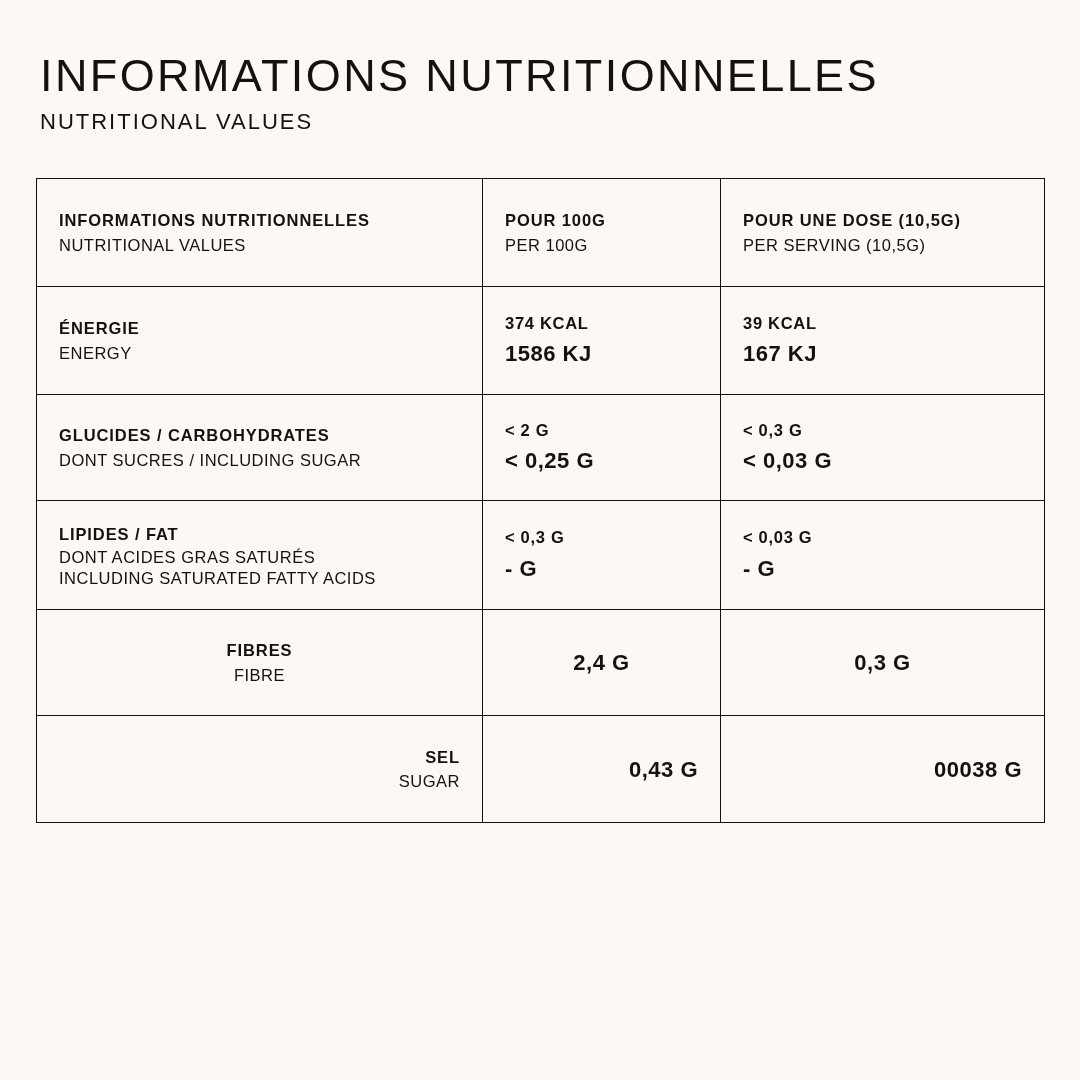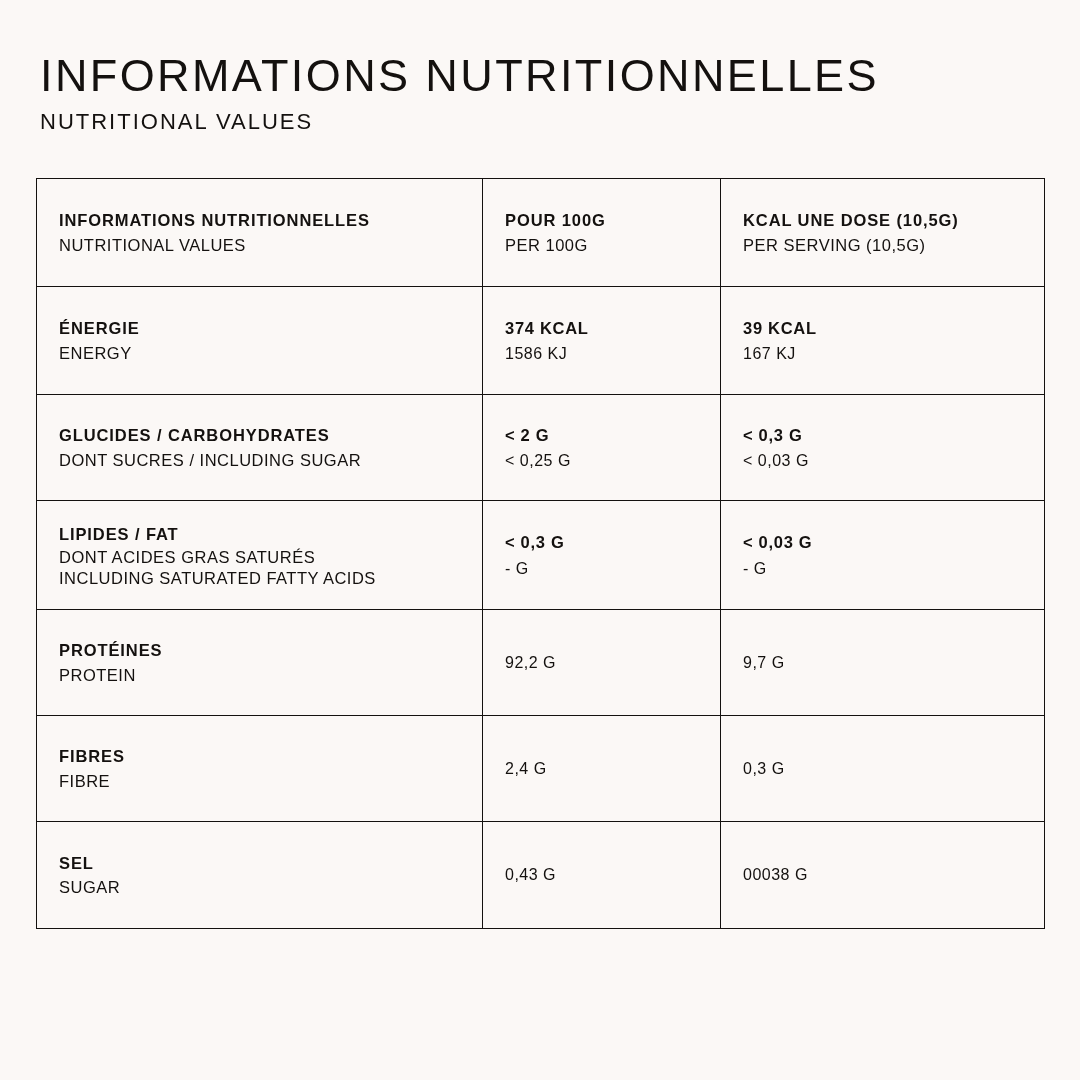--- a/index.html
+++ b/index.html
@@ -74,32 +74,32 @@
   .line-light.tight {
     line-height: 1.25;
   }
   .val-strong {
     font-size: 16.5px;
     font-weight: 700;
     letter-spacing: 0.7px;
     line-height: 1.6;
   }
   .val-light {
-    font-size: 16px;
-    font-weight: 400;
+    font-size: 22px;
+    font-weight: 700;
     letter-spacing: 0.5px;
     line-height: 1.6;
   }
   .row-h-head { height: 108px; }
   .row-h-2 { height: 108px; }
   .row-h-3 { height: 106px; }
   .row-h-4 { height: 109px; }
   .row-h-5 { height: 106px; }
-  .row-h-6 { height: 106px; }
-  .row-h-7 { height: 107px; }
+  .row-h-6 { height: 106px; text-align: center; }
+  .row-h-7 { height: 107px; text-align: right; }
 </style>
 </head>
 <body>
 
 <div class="page">
 
   <div class="title-block">
     <h1 class="main-title">INFORMATIONS NUTRITIONNELLES</h1>
     <div class="sub-title">NUTRITIONAL VALUES</div>
   </div>
@@ -119,21 +119,21 @@
           </div>
         </td>
         <td>
           <div class="cell-pad">
             <div class="line-strong">POUR 100G</div>
             <div class="line-light">PER 100G</div>
           </div>
         </td>
         <td>
           <div class="cell-pad">
-            <div class="line-strong">KCAL UNE DOSE (10,5G)</div>
+            <div class="line-strong">POUR UNE DOSE (10,5G)</div>
             <div class="line-light">PER SERVING (10,5G)</div>
           </div>
         </td>
       </tr>
 
       <tr class="row-h-2">
         <td>
           <div class="cell-pad">
             <div class="line-strong">ÉNERGIE</div>
             <div class="line-light">ENERGY</div>
@@ -189,38 +189,20 @@
           </div>
         </td>
         <td>
           <div class="cell-pad">
             <div class="val-strong">&lt; 0,03 G</div>
             <div class="val-light">- G</div>
           </div>
         </td>
       </tr>
 
-      <tr class="row-h-5">
-        <td>
-          <div class="cell-pad">
-            <div class="line-strong">PROTÉINES</div>
-            <div class="line-light">PROTEIN</div>
-          </div>
-        </td>
-        <td>
-          <div class="cell-pad">
-            <div class="val-light">92,2 G</div>
-          </div>
-        </td>
-        <td>
-          <div class="cell-pad">
-            <div class="val-light">9,7 G</div>
-          </div>
-        </td>
-      </tr>
 
       <tr class="row-h-6">
         <td>
           <div class="cell-pad">
             <div class="line-strong">FIBRES</div>
             <div class="line-light">FIBRE</div>
           </div>
         </td>
         <td>
           <div class="cell-pad">

